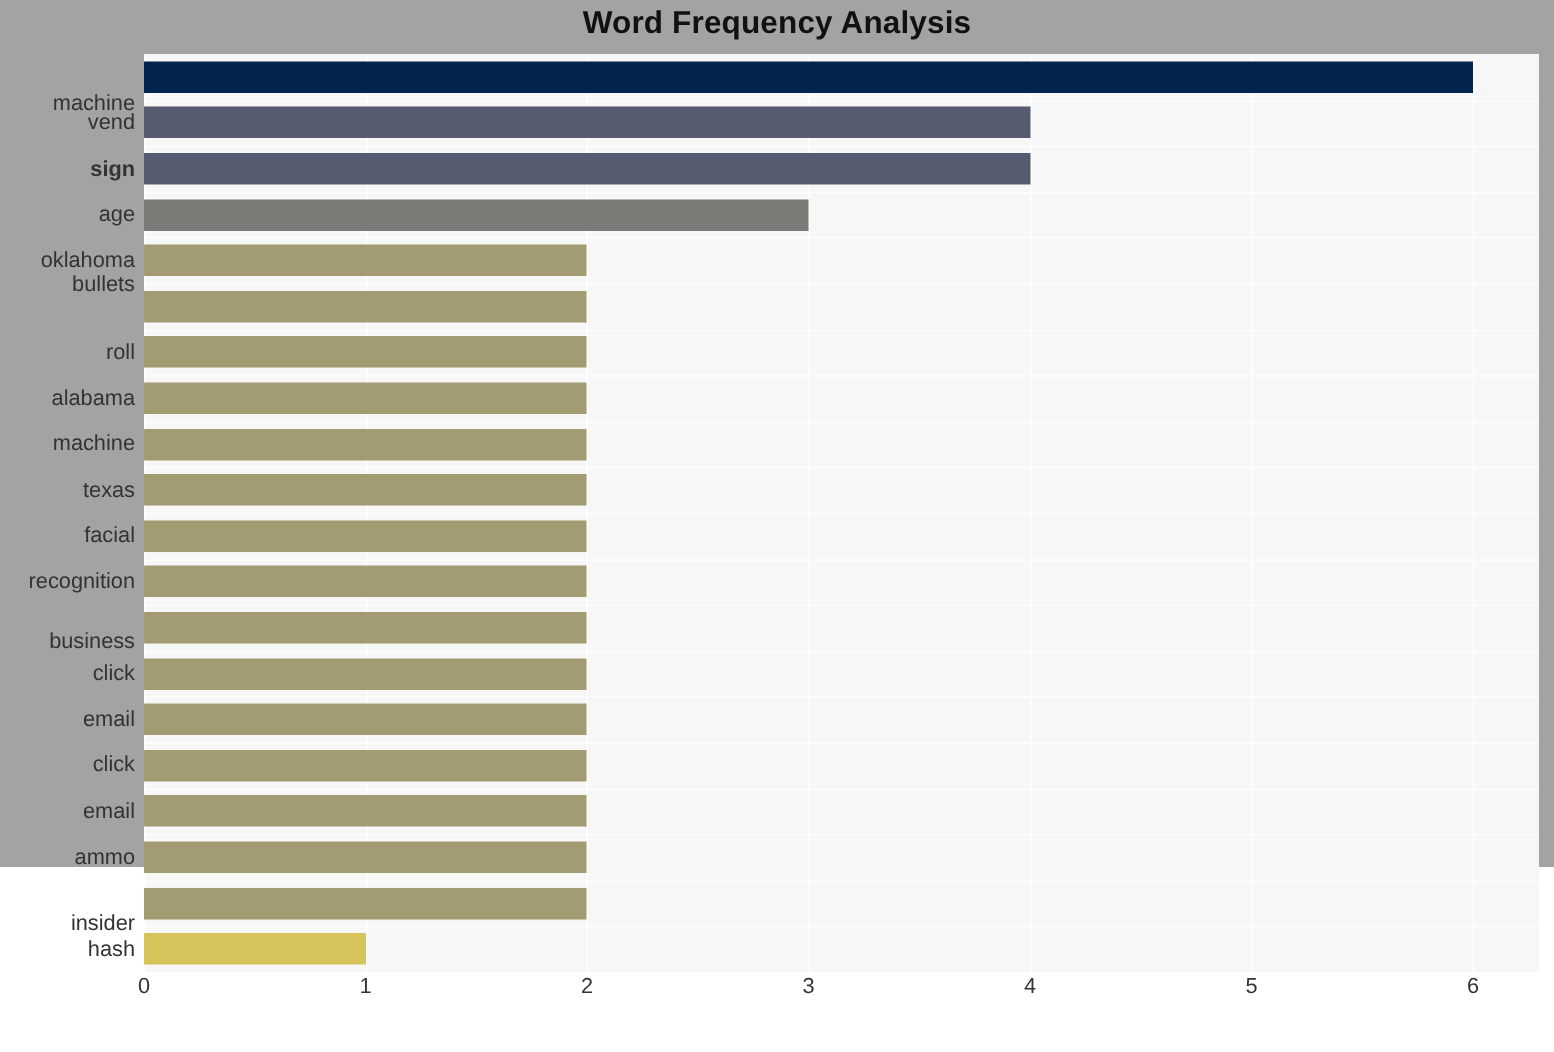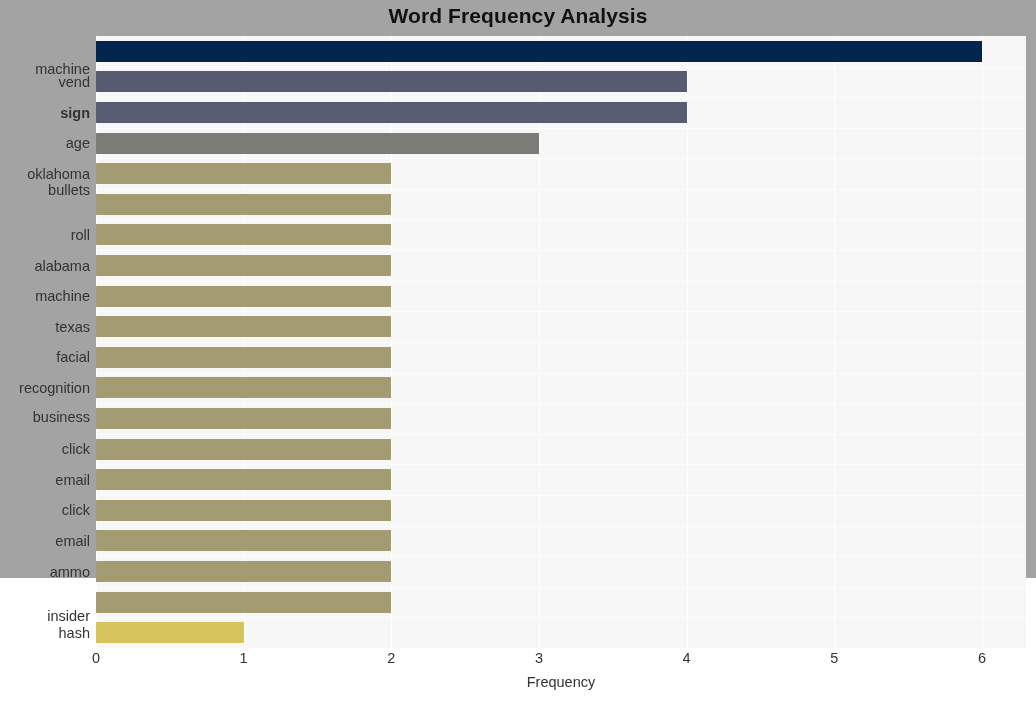--- a/index.html
+++ b/index.html
@@ -181,35 +181,34 @@
       <div class="ylabel" style="top: 68.5px; font-weight: bold;">sign</div>
       <div class="ylabel" style="top: 99.1px;">age</div>
       <div class="ylabel" style="top: 129.7px;">oklahoma</div>
       <div class="ylabel" style="top: 146px;">bullets</div>
       <div class="ylabel" style="top: 190.9px;">roll</div>
       <div class="ylabel" style="top: 221.5px;">alabama</div>
       <div class="ylabel" style="top: 252.1px;">machine</div>
       <div class="ylabel" style="top: 282.7px;">texas</div>
       <div class="ylabel" style="top: 313.3px;">facial</div>
       <div class="ylabel" style="top: 343.9px;">recognition</div>
-      <div class="ylabel" style="top: 373px;">business</div>
+      <div class="ylabel" style="top: 384px;">business</div>
       <div class="ylabel" style="top: 405.1px;">click</div>
       <div class="ylabel" style="top: 435.7px;">email</div>
       <div class="ylabel" style="top: 466.3px;">click</div>
       <div class="ylabel" style="top: 496.9px;">email</div>
       <div class="ylabel" style="top: 527.5px;">ammo</div>
       <div class="ylabel" style="top: 572px;">insider</div>
       <div class="ylabel" style="top: 588.7px;">hash</div>
     </div>
 
   <div id="x-axis">
       <div class="xtick" style="left: 0px;">0</div>
       <div class="xtick" style="left: 147.667px;">1</div>
       <div class="xtick" style="left: 295.333px;">2</div>
       <div class="xtick" style="left: 443px;">3</div>
       <div class="xtick" style="left: 590.667px;">4</div>
       <div class="xtick" style="left: 738.333px;">5</div>
       <div class="xtick" style="left: 886px;">6</div>
     </div>
 
-  <div id="x-axis-label">Frequency</div>
 
 </div>
 
 </body></html>

